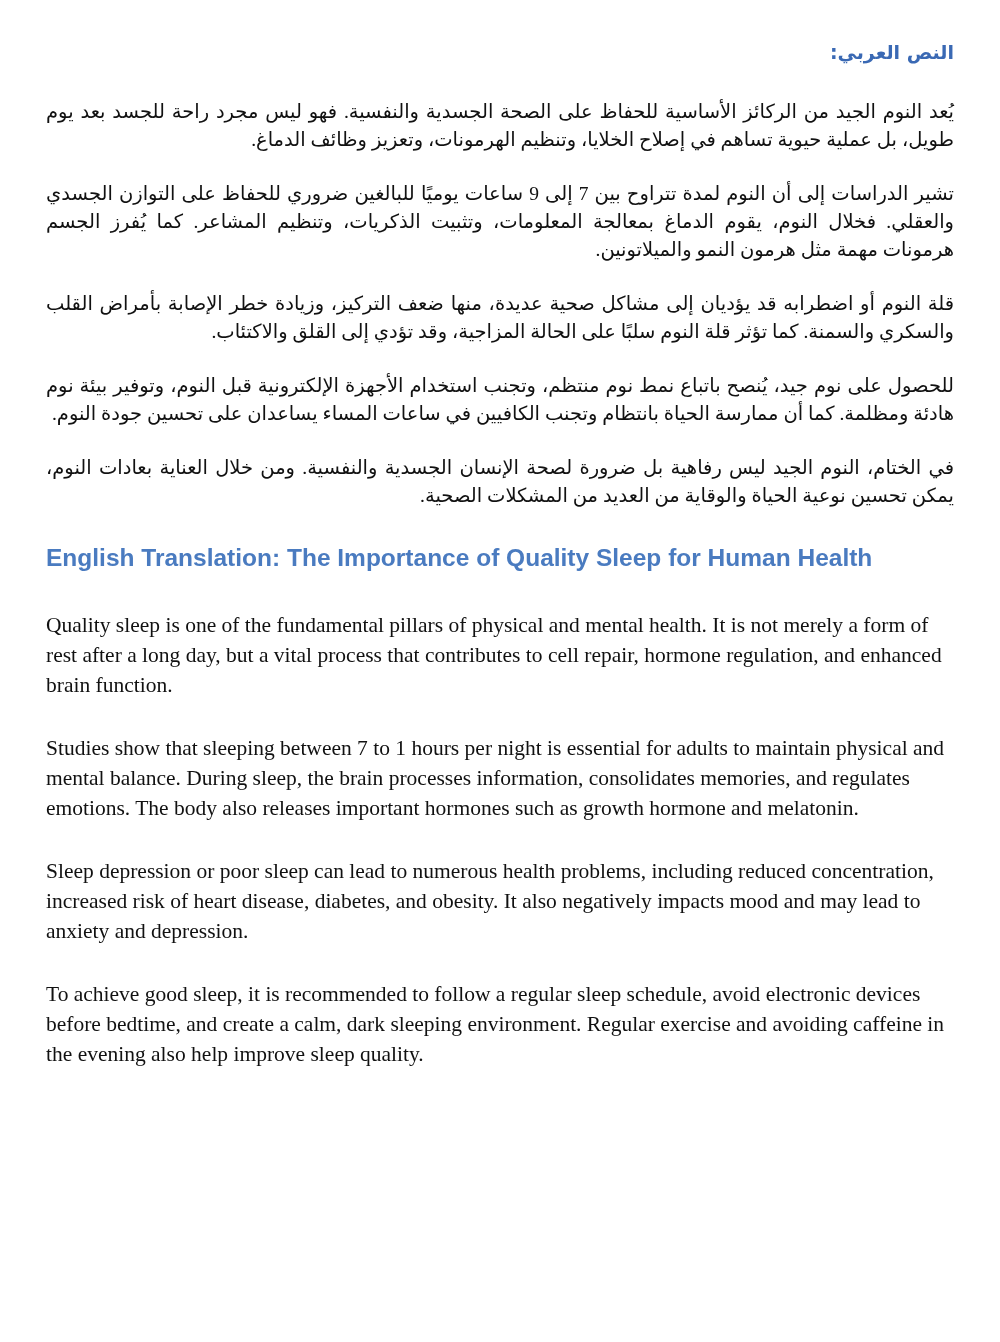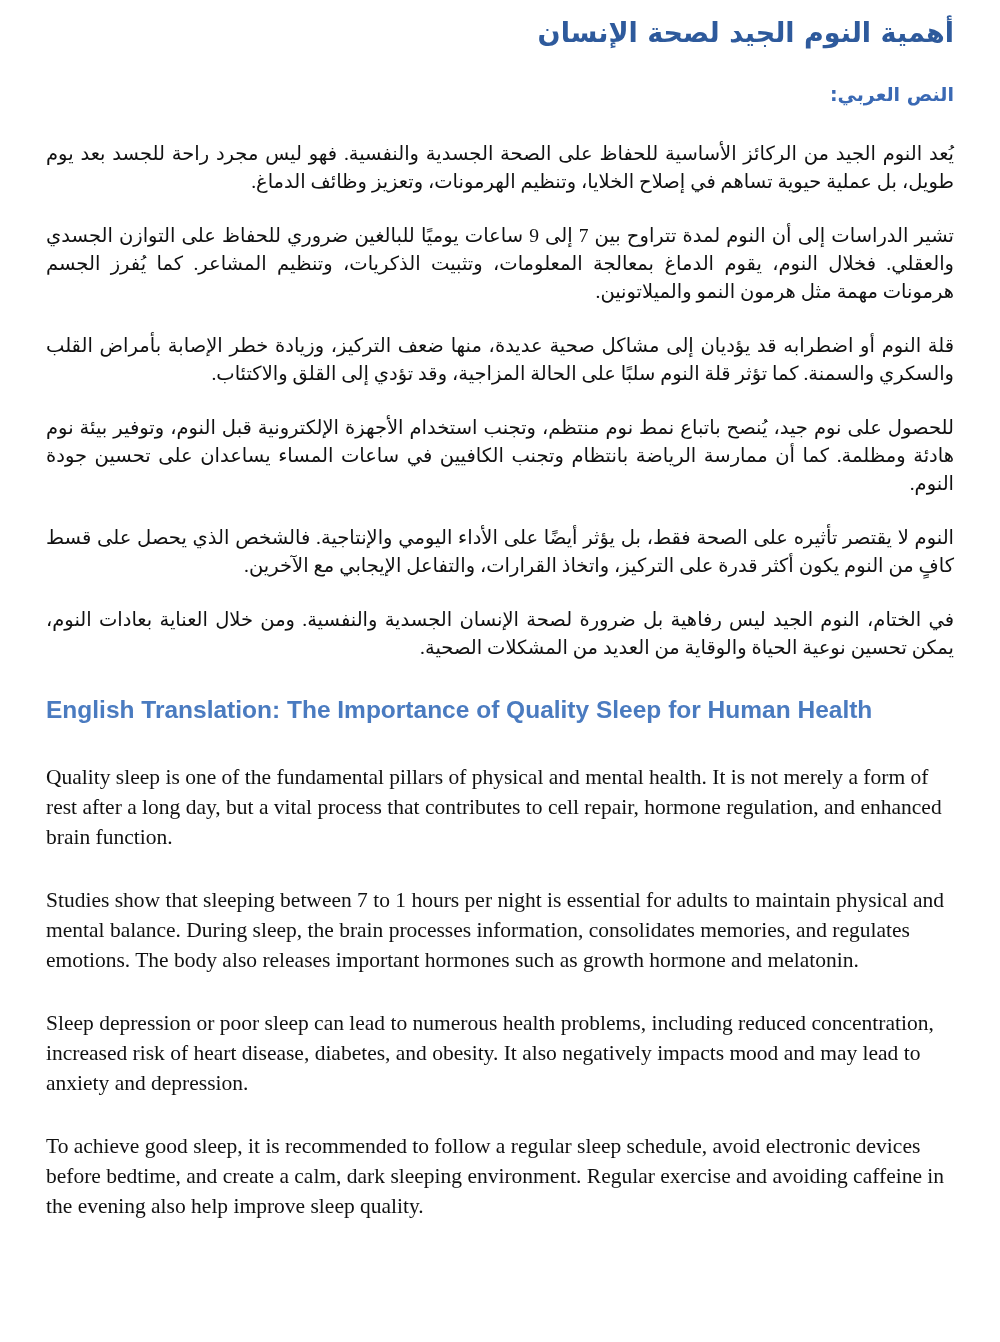--- a/index.html
+++ b/index.html
@@ -72,30 +72,28 @@
     color: var(--body-text);
     text-align: left;
     margin: 6px 0 33px 0;
   }
 </style>
 </head>
 <body>
 
 <div class="page">
 
-  <h1 class="title-ar" dir="rtl">أهمية النوم الجيد لصحة الإنسان</h1>
 
   <h2 class="section-label-ar" dir="rtl">النص العربي:</h2>
 
   <div class="ar-body">
     <p dir="rtl">يُعد النوم الجيد من الركائز الأساسية للحفاظ على الصحة الجسدية والنفسية. فهو ليس مجرد راحة للجسد بعد يوم طويل، بل عملية حيوية تساهم في إصلاح الخلايا، وتنظيم الهرمونات، وتعزيز وظائف الدماغ.</p>
     <p dir="rtl">تشير الدراسات إلى أن النوم لمدة تتراوح بين 7 إلى 9 ساعات يوميًا للبالغين ضروري للحفاظ على التوازن الجسدي والعقلي. فخلال النوم، يقوم الدماغ بمعالجة المعلومات، وتثبيت الذكريات، وتنظيم المشاعر. كما يُفرز الجسم هرمونات مهمة مثل هرمون النمو والميلاتونين.</p>
     <p dir="rtl">قلة النوم أو اضطرابه قد يؤديان إلى مشاكل صحية عديدة، منها ضعف التركيز، وزيادة خطر الإصابة بأمراض القلب والسكري والسمنة. كما تؤثر قلة النوم سلبًا على الحالة المزاجية، وقد تؤدي إلى القلق والاكتئاب.</p>
-    <p dir="rtl">للحصول على نوم جيد، يُنصح باتباع نمط نوم منتظم، وتجنب استخدام الأجهزة الإلكترونية قبل النوم، وتوفير بيئة نوم هادئة ومظلمة. كما أن ممارسة الرياضة بانتظام وتجنب الكافيين في ساعات المساء يساعدان على تحسين جودة النوم.</p>
-    <p dir="rtl">النوم لا يقتصر تأثيره على الصحة فقط، بل يؤثر أيضًا على الأداء اليومي والإنتاجية. فالشخص الذي يحصل على قسط كافٍ من النوم يكون أكثر قدرة على التركيز، واتخاذ القرارات، والتفاعل الإيجابي مع الآخرين.</p>
+    <p dir="rtl">للحصول على نوم جيد، يُنصح باتباع نمط نوم منتظم، وتجنب استخدام الأجهزة الإلكترونية قبل النوم، وتوفير بيئة نوم هادئة ومظلمة. كما أن ممارسة الحياة بانتظام وتجنب الكافيين في ساعات المساء يساعدان على تحسين جودة النوم.</p>
     <p dir="rtl">في الختام، النوم الجيد ليس رفاهية بل ضرورة لصحة الإنسان الجسدية والنفسية. ومن خلال العناية بعادات النوم، يمكن تحسين نوعية الحياة والوقاية من العديد من المشكلات الصحية.</p>
   </div>
 
   <h2 class="heading-en">English Translation: The Importance of Quality Sleep for Human Health</h2>
 
   <div class="en-body">
     <p>Quality sleep is one of the fundamental pillars of physical and mental health. It is not merely a form of rest after a long day, but a vital process that contributes to cell repair, hormone regulation, and enhanced brain function.</p>
     <p>Studies show that sleeping between 7 to 1 hours per night is essential for adults to maintain physical and mental balance. During sleep, the brain processes information, consolidates memories, and regulates emotions. The body also releases important hormones such as growth hormone and melatonin.</p>
     <p>Sleep depression or poor sleep can lead to numerous health problems, including reduced concentration, increased risk of heart disease, diabetes, and obesity. It also negatively impacts mood and may lead to anxiety and depression.</p>
     <p>To achieve good sleep, it is recommended to follow a regular sleep schedule, avoid electronic devices before bedtime, and create a calm, dark sleeping environment. Regular exercise and avoiding caffeine in the evening also help improve sleep quality.</p>

